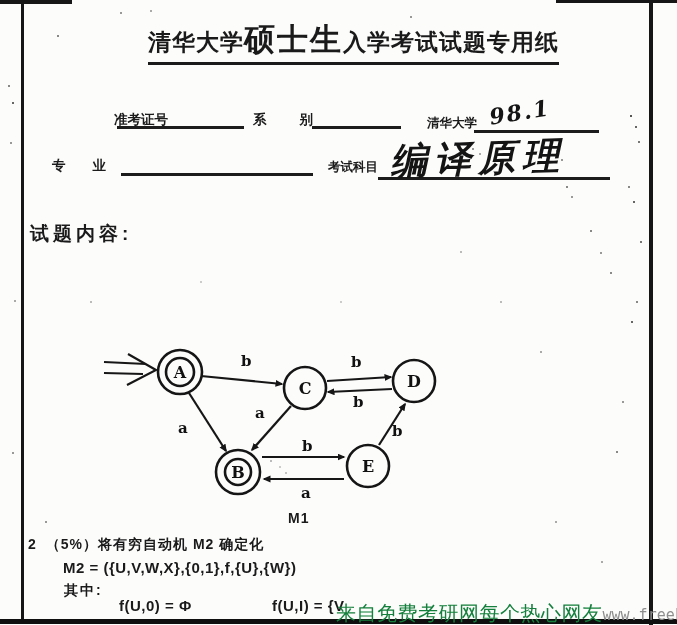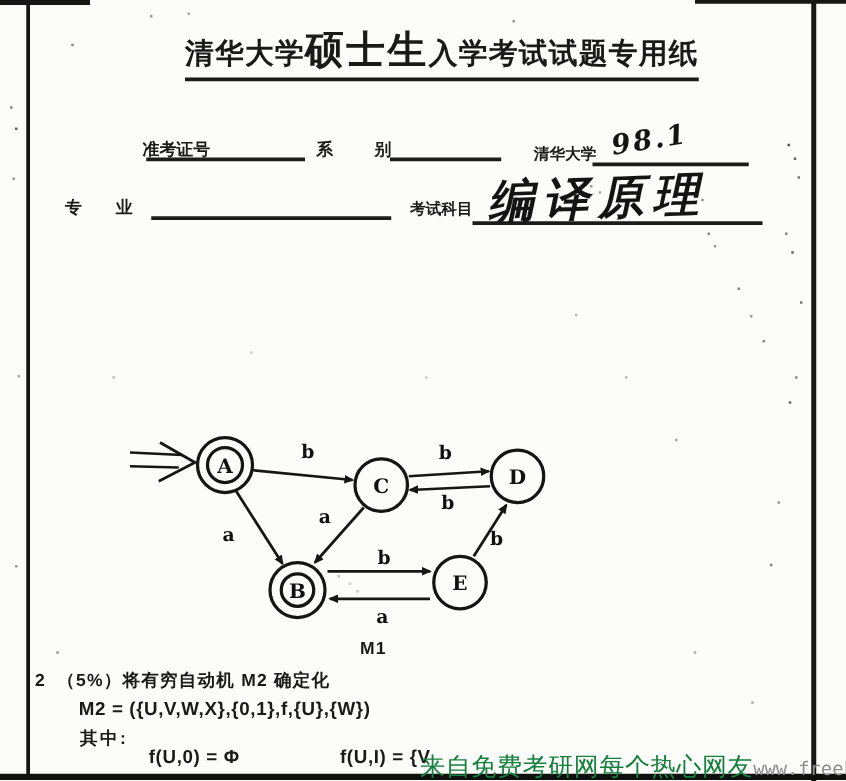--- a/index.html
+++ b/index.html
@@ -85,20 +85,21 @@
   <div class="lbl" style="left:427px;top:115px;font-size:12.5px;">清华大学</div>
   <div class="hand date-val">98.1</div>
   <div class="uline" style="left:474px;top:130px;width:125px;"></div>
 
   <div class="lbl" style="left:52px;top:157px;font-size:13.5px;letter-spacing:27px;">专业</div>
   <div class="uline" style="left:121px;top:173px;width:192px;"></div>
   <div class="lbl" style="left:318px;top:159px;font-size:12.5px;margin-left:10px;">考试科目</div>
   <div class="hand subj-val">编译原理</div>
   <div class="uline" style="left:378px;top:177px;width:232px;"></div>
 
+  <div class="heading">试题内容:</div>
 
 
   <svg class="fa-svg" width="380" height="200" viewBox="0 0 380 200">
     <defs>
       <marker id="arrow" markerWidth="9" markerHeight="8" refX="6.5" refY="3.5" orient="auto" markerUnits="userSpaceOnUse">
         <path d="M0,0 L8,3.5 L0,7 Z" fill="#161616"></path>
       </marker>
     </defs>
 
     <g>

